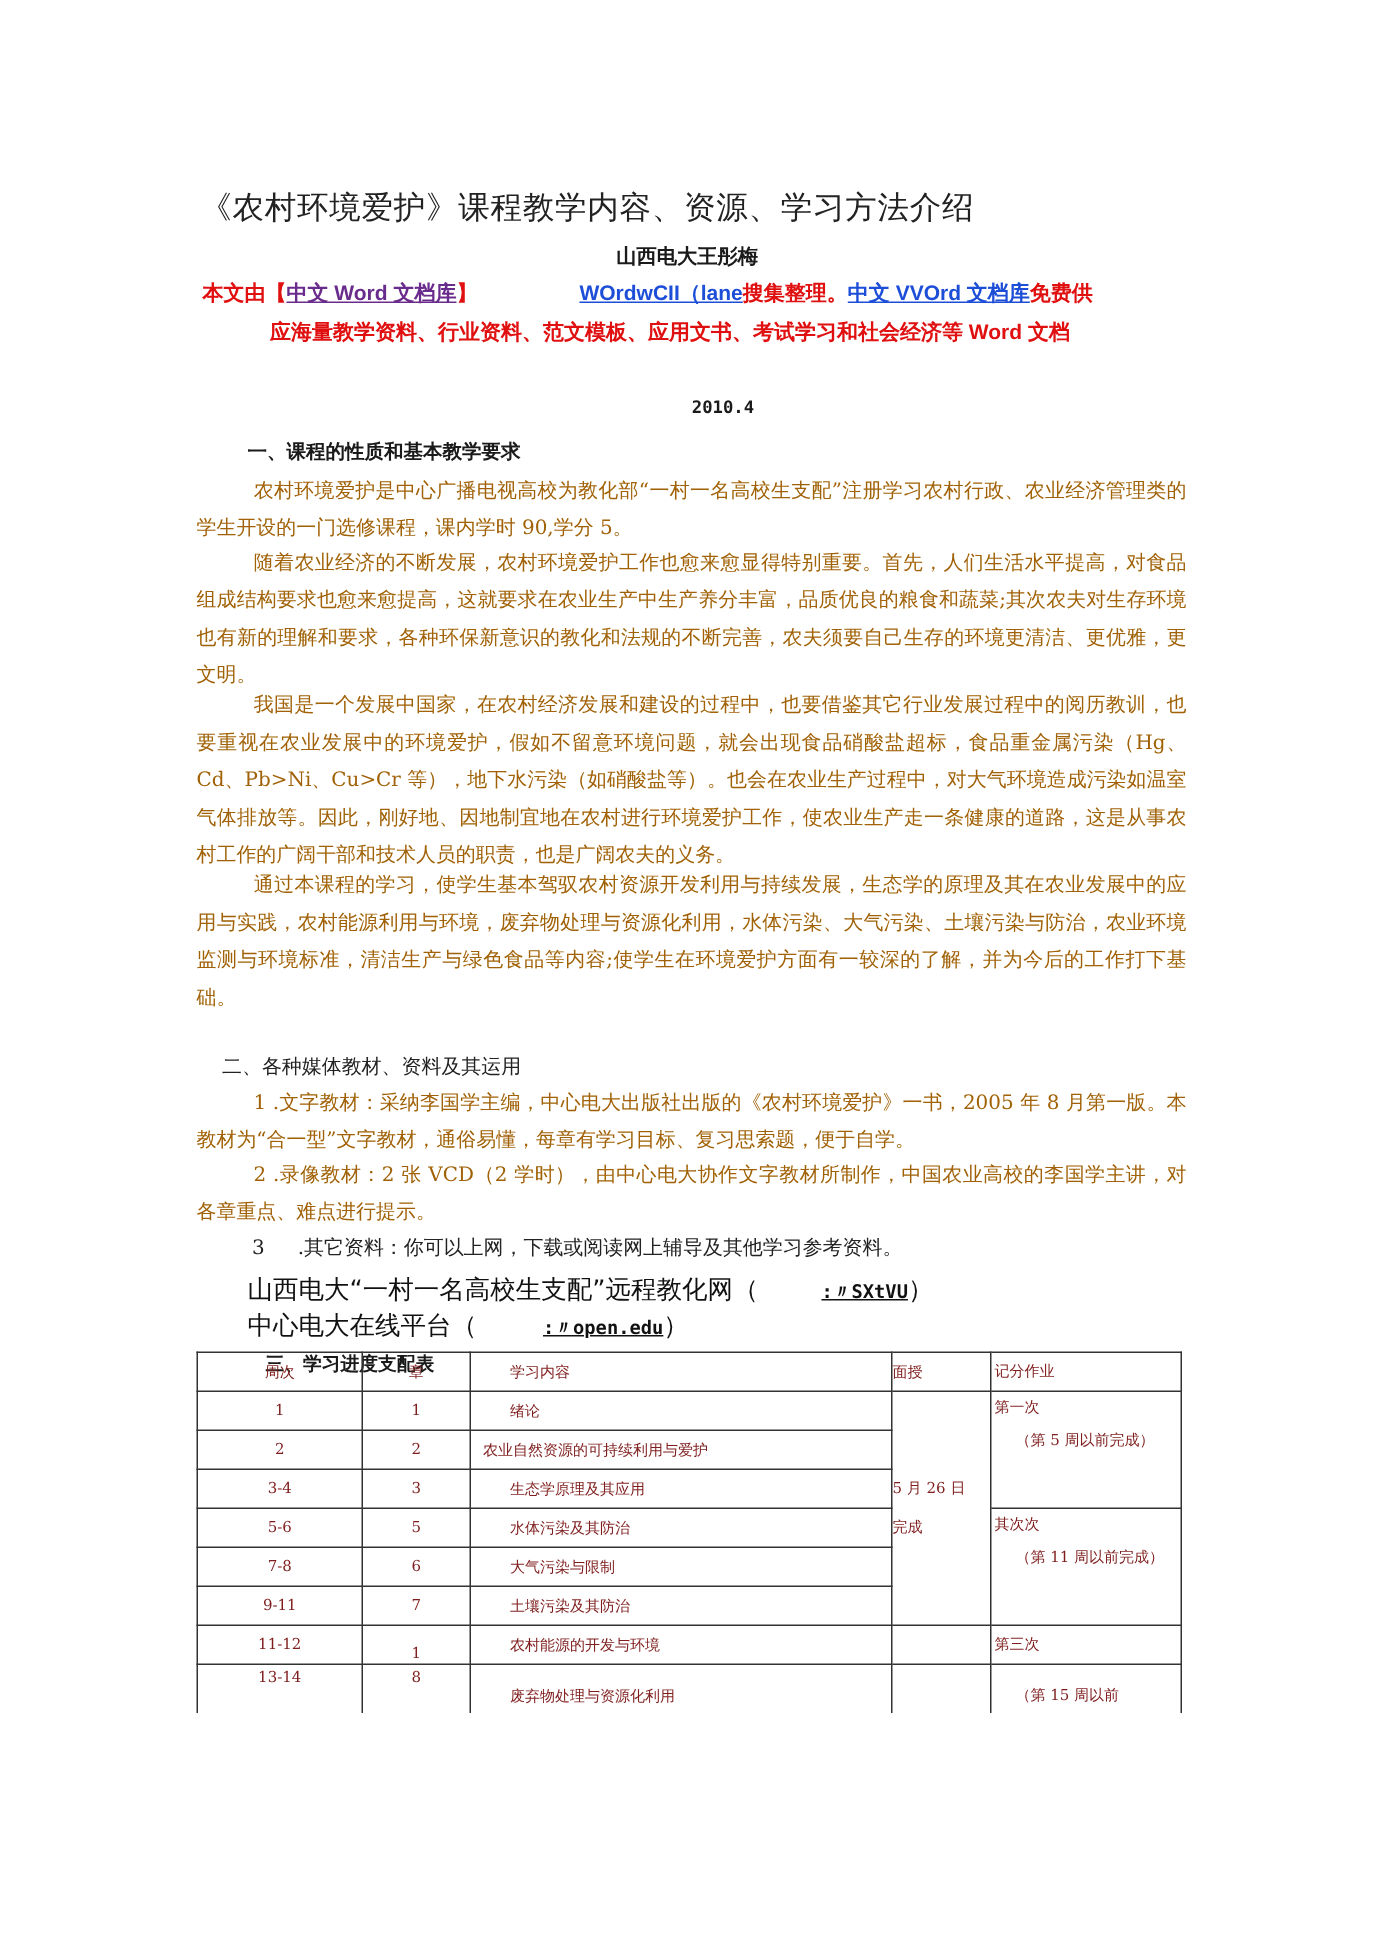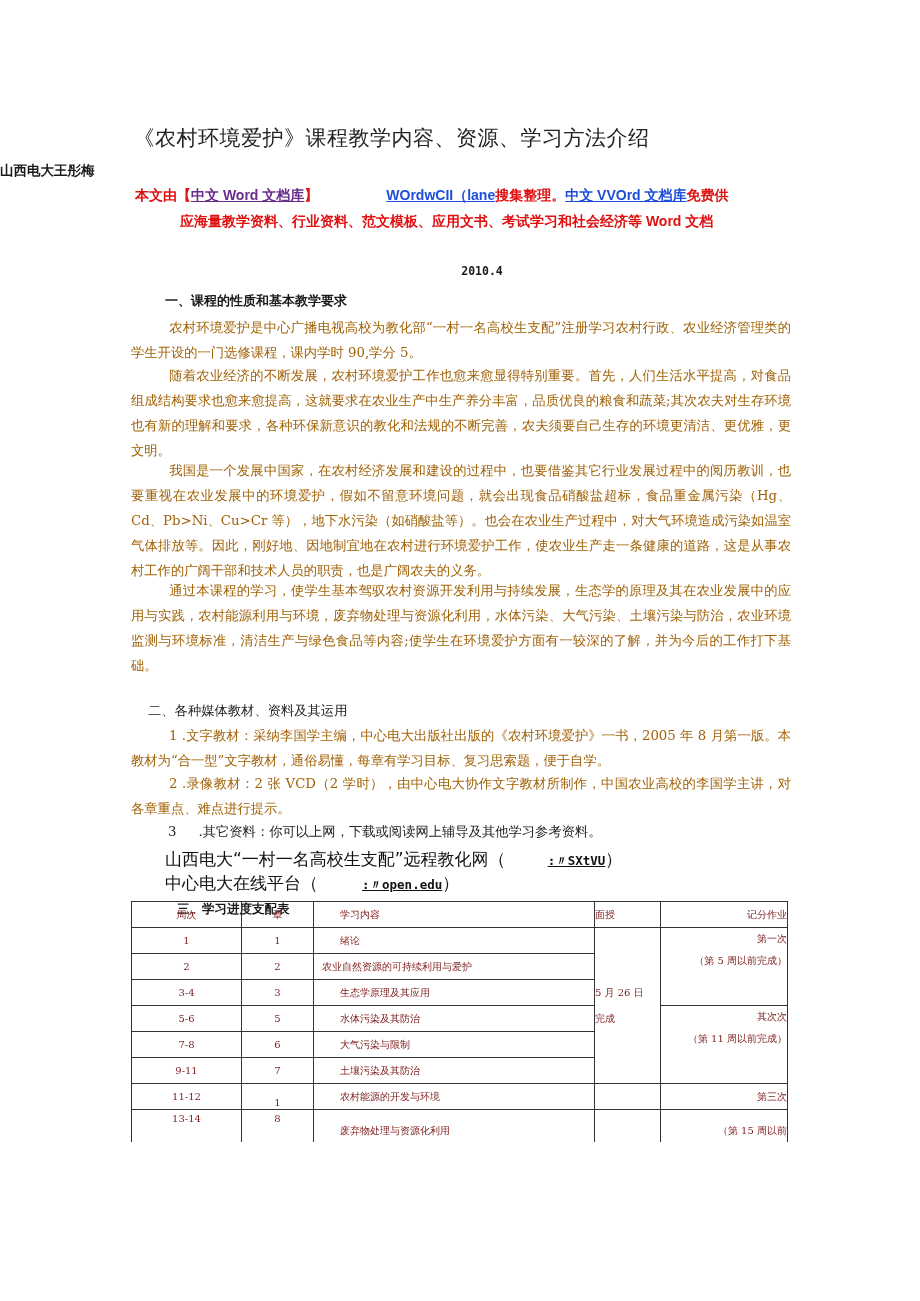--- a/index.html
+++ b/index.html
@@ -1,20 +1,20 @@
 <!DOCTYPE html>
 <html><head>
 <meta charset="utf-8">
 <style>
   html, body { margin: 0; padding: 0; background: #ffffff; }
   body { width: 920px; height: 1301px; position: relative; overflow: hidden;
          font-family: "DejaVu Serif", "Liberation Serif", serif; color: #1a1a1a; }
   .abs { position: absolute; white-space: nowrap; }
   .title { top: 124px; left: 0; width: 783px; text-align: center; font-size: 21px; letter-spacing: 0.5px; color: #222; }
-  .author { top: 162px; left: 0; width: 916px; text-align: left; font-family: Liberation Serif, serif; font-weight: bold; font-size: 13.5px; }
+  .author { top: 162px; left: 0; width: 916px; text-align: center; font-family: Liberation Serif, serif; font-weight: bold; font-size: 13.5px; }
   .promo { font-family: "Liberation Sans", "DejaVu Sans", sans-serif; font-weight: bold; font-size: 14px; color: #e01010; }
   .promo1 { top: 187px; left: 135px; }
   .promo2 { top: 213px; left: 180px; }
   .link-purple { color: #6a2c8c; text-decoration: underline; margin-top: 28px; }
   .link-blue { color: #1d4ed8; text-decoration: underline; }
   .gap { display: inline-block; width: 68px; }
   .date { top: 264px; left: 0; width: 920px; text-align: center; font-family: "DejaVu Sans Mono", "Liberation Mono", monospace; font-weight: bold; font-size: 11.5px; margin-left: 22px; }
   .h-bold { font-family: Liberation Sans, sans-serif; font-weight: bold; font-size: 13px; }
   .h1 { top: 292px; left: 165px; }
   .para { position: absolute; left: 131px; width: 660px; font-size: 13.3px; line-height: 25px; text-align: justify; color: #a16207; }
@@ -35,21 +35,21 @@
   .net .blank1 { display: inline-block; width: 42px; }
   .net .blank2 { display: inline-block; width: 44px; }
   .h3 { top: 901px; left: 165px; font-family: "DejaVu Sans", "Liberation Sans", sans-serif; font-weight: bold; font-size: 12.5px; margin-left: 12px; }
 
   table.sched { position: absolute; top: 901px; left: 131px; border-collapse: collapse; font-size: 10px; color: #7f1d1d; }
   table.sched td { border: 1px solid #333; padding: 0; height: 25px; vertical-align: middle; }
   table.sched td.c1 { width: 109px; text-align: center; }
   table.sched td.c2 { width: 71px; text-align: center; }
   table.sched td.c3 { width: 281px; padding-left: 26px; box-sizing: border-box; margin-top: 48px; }
   table.sched td.c4 { width: 65px; }
-  table.sched td.c5 { width: 127px; vertical-align: top; line-height: 22px; padding-left: 2px; box-sizing: border-box; white-space: normal; text-align: right; }
+  table.sched td.c5 { width: 127px; vertical-align: top; line-height: 22px; padding-left: 2px; box-sizing: border-box; white-space: normal; }
   table.sched td.c4m { vertical-align: middle; line-height: 26px; }
   table.sched tr.last td { border-bottom: none; }
   .ind { padding-left: 14px; display: inline-block; }
   .c2-low { display: inline-block; padding-top: 12px; }
 </style>
 </head>
 <body>
 
 <div class="abs title">《农村环境爱护》课程教学内容、资源、学习方法介绍</div>
 <div class="abs author">山西电大王彤梅</div>

